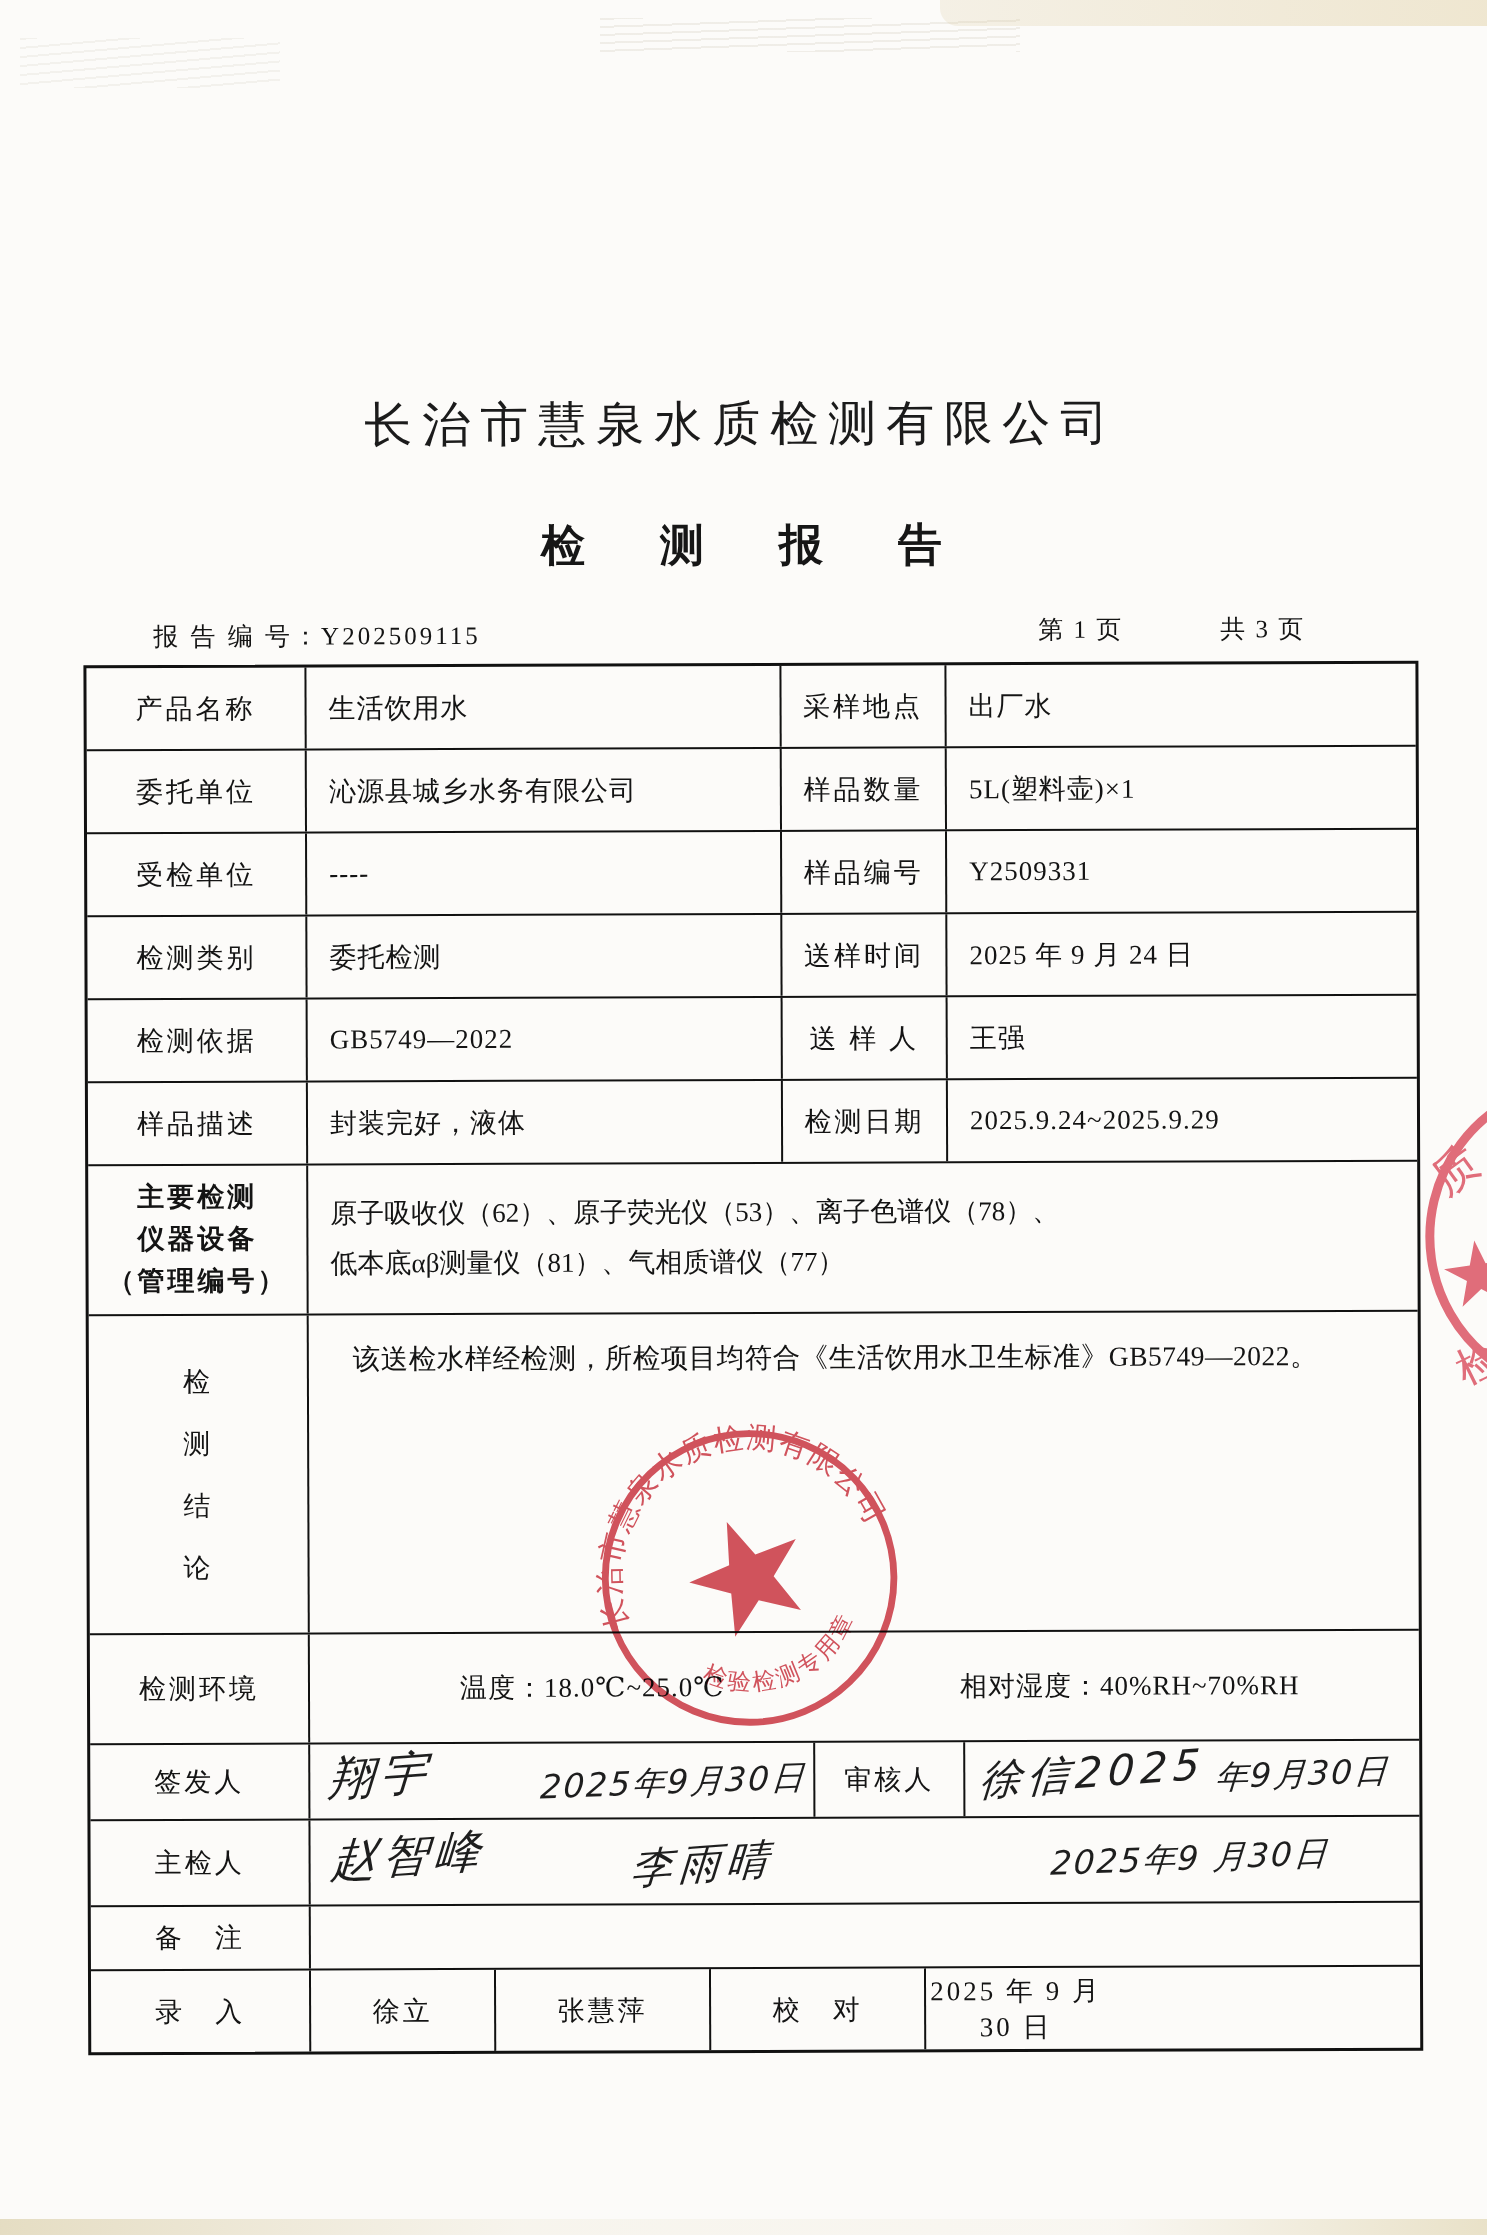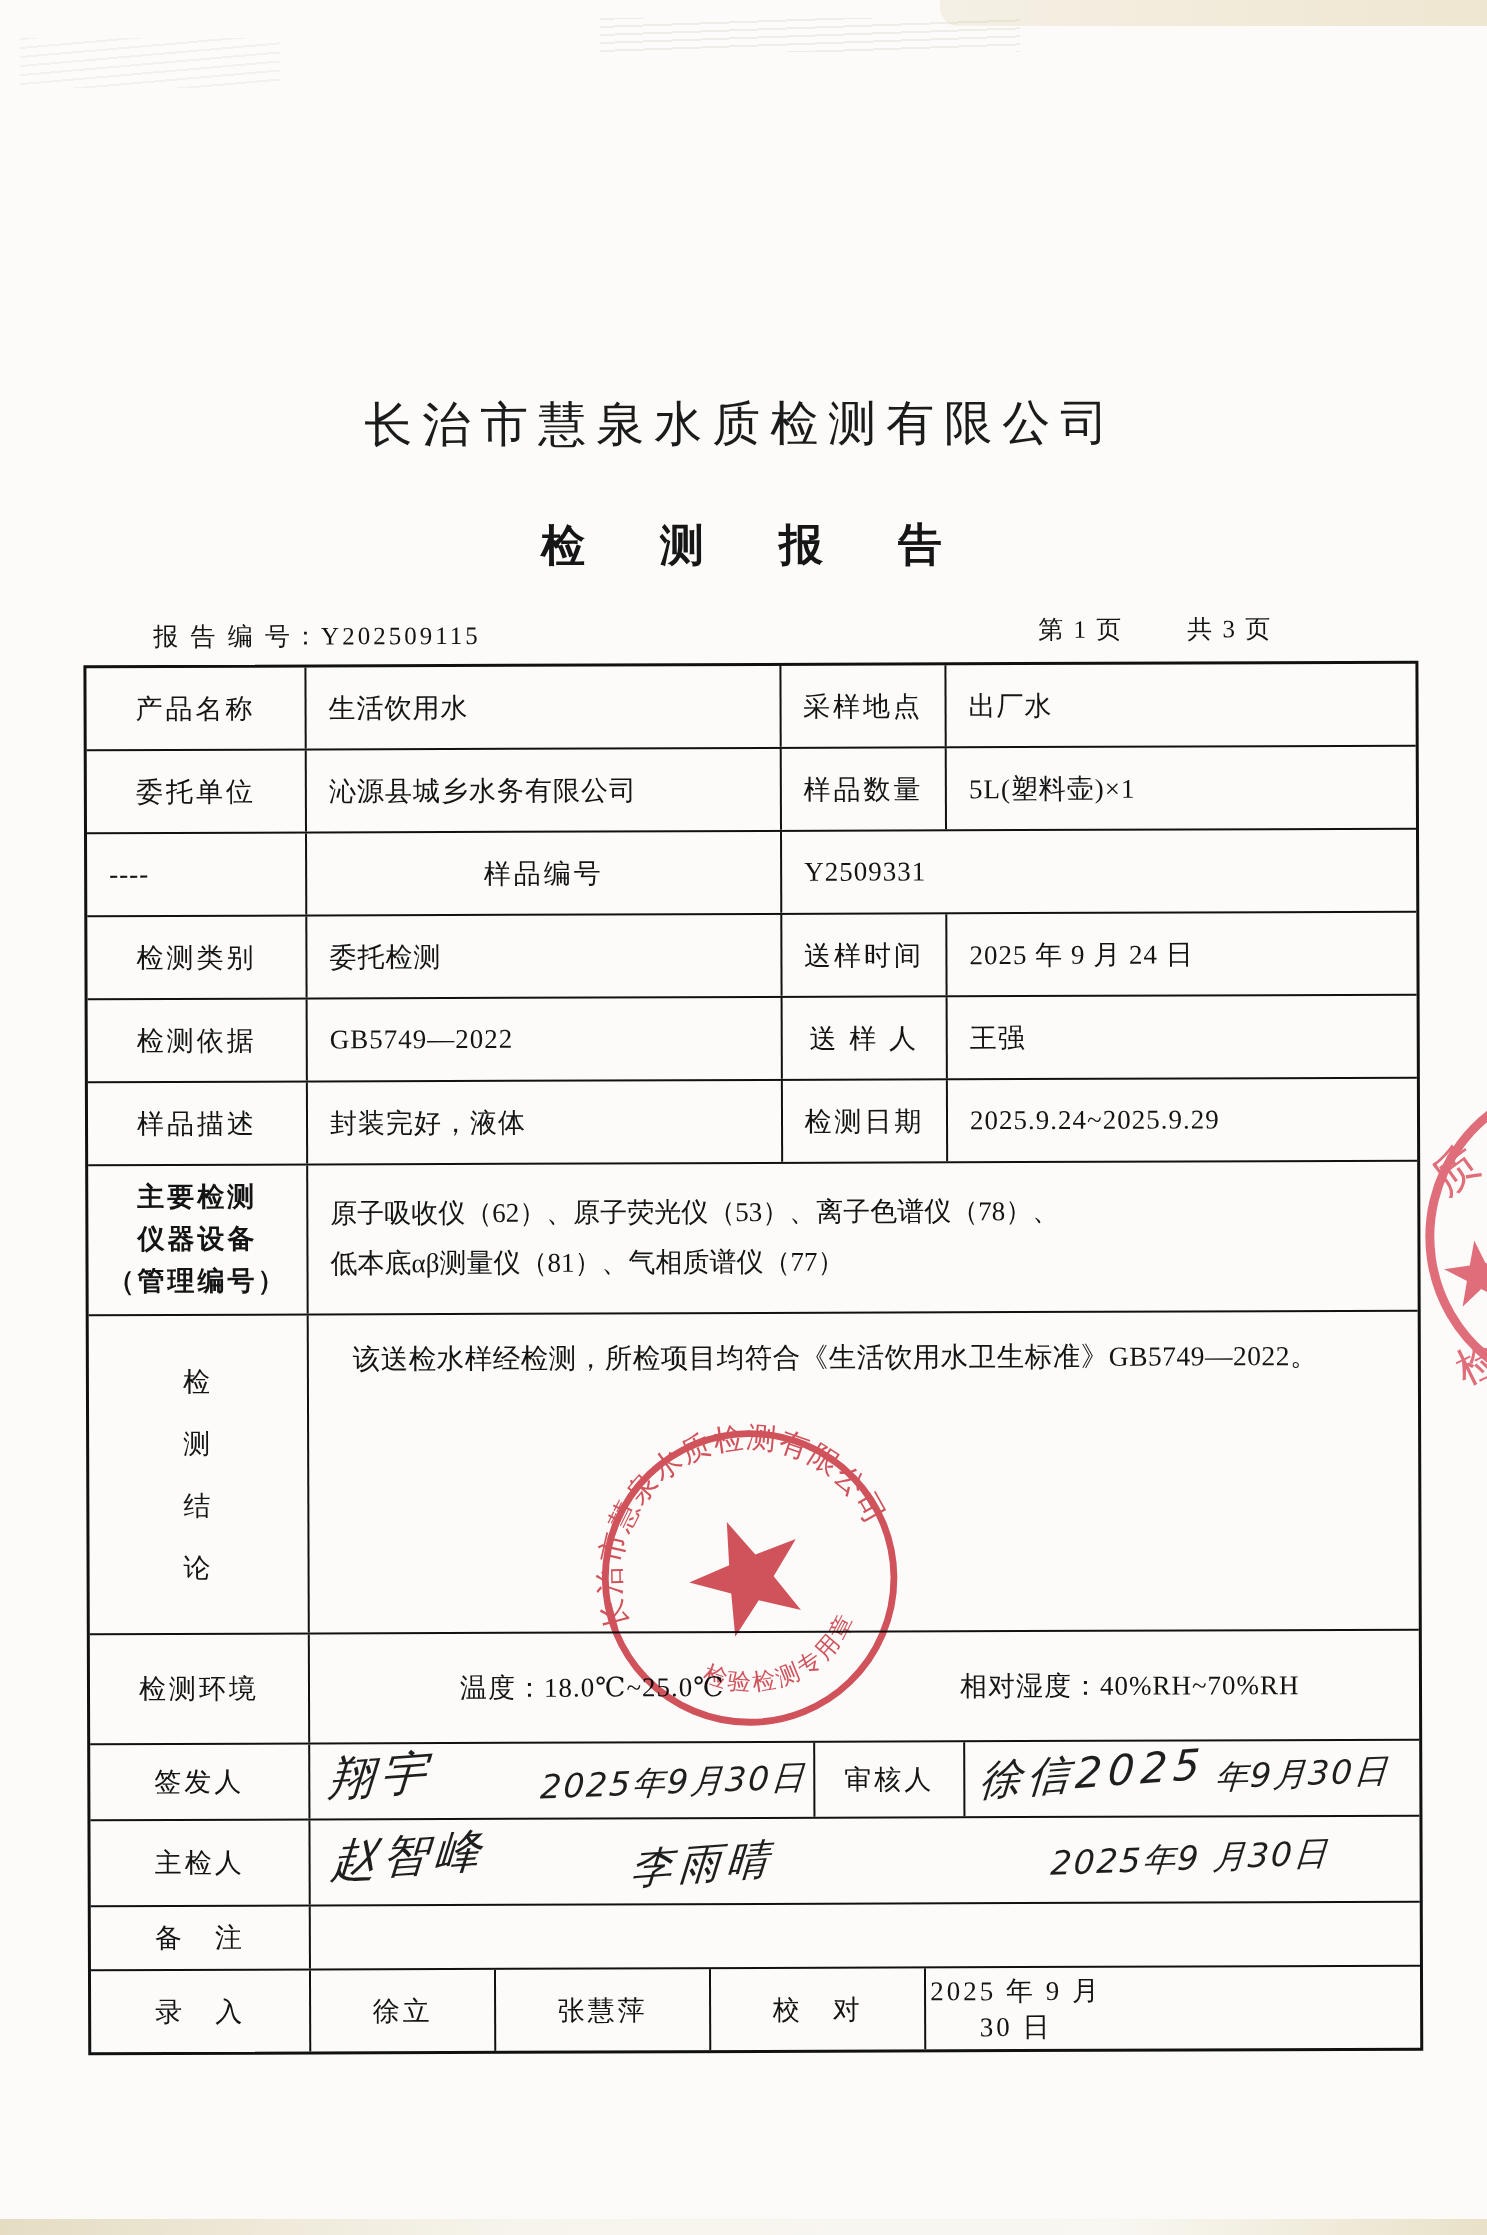--- a/index.html
+++ b/index.html
@@ -32,21 +32,21 @@
     text-align:center;font-size:48px;letter-spacing:10px;font-weight:500;color:#1b1b1b;
   }
   .report-title{
     position:absolute;left:0;top:516px;width:100%;
     text-align:center;font-size:44px;letter-spacing:32px;font-weight:bold;color:#161616;
     text-indent:32px;
   }
   .meta-line{position:absolute;left:0;top:618px;width:100%;font-size:25px;}
   .report-no{position:absolute;left:155px;top:0;letter-spacing:3px;}
   .page-info{position:absolute;left:1040px;top:-4px;letter-spacing:2px;}
-  .page-info .total{margin-left:64px;}
+  .page-info .total{margin-left:97px;}
   
   .report-table{
     position:absolute;left:85px;top:663px;width:1335px;
     border:3px solid #111;box-sizing:border-box;background:transparent;
   }
   .trow{display:grid;border-bottom:2px solid #111;box-sizing:border-box;}
   .trow:last-child{border-bottom:none;}
   .cell{
     box-sizing:border-box;border-right:2px solid #111;
     display:flex;align-items:center;font-size:27px;
@@ -123,20 +123,21 @@
       </div>
 
       <div class="trow cols4 r-std">
         <div class="cell lab">委托单位</div>
         <div class="cell val">沁源县城乡水务有限公司</div>
         <div class="cell lab">样品数量</div>
         <div class="cell val">5L(塑料壶)×1</div>
       </div>
 
       <div class="trow cols4 r-std">
+        <div class="cell lab">受检单位</div>
         <div class="cell val">----</div>
         <div class="cell lab">样品编号</div>
         <div class="cell val">Y2509331</div>
       </div>
 
       <div class="trow cols4 r-std">
         <div class="cell lab">检测类别</div>
         <div class="cell val">委托检测</div>
         <div class="cell lab">送样时间</div>
         <div class="cell val">2025 年 9 月 24 日</div>

